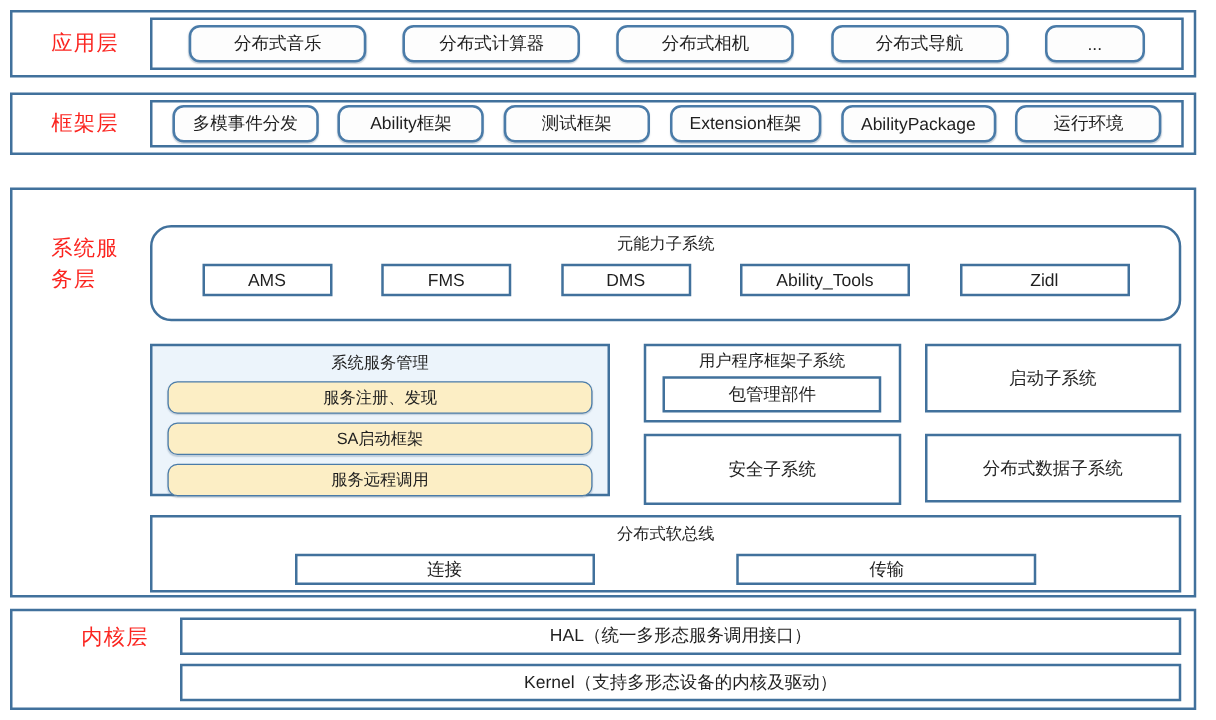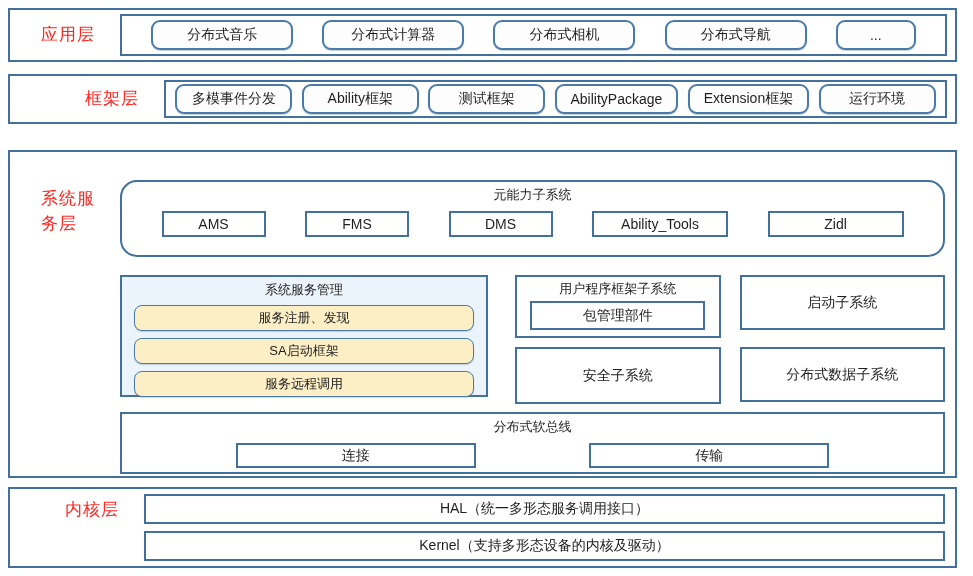--- a/index.html
+++ b/index.html
@@ -86,30 +86,30 @@
     </div>
     <div class="frame">
       <div class="pill pill-app">分布式音乐</div>
       <div class="pill pill-app">分布式计算器</div>
       <div class="pill pill-app">分布式相机</div>
       <div class="pill pill-app">分布式导航</div>
       <div class="pill pill-dots">...</div>
     </div>
   </div>
 
-  <div class="layer" style="top:74px;height:50px;padding-left:44px;">
+  <div class="layer" style="top:74px;height:50px;">
     <div class="layer-label">
       <span>框架层</span>
     </div>
     <div class="frame">
       <div class="pill pill-fw">多模事件分发</div>
       <div class="pill pill-fw">Ability框架</div>
       <div class="pill pill-fw">测试框架</div>
+      <div class="pill pill-fw">Extension框架</div>
       <div class="pill pill-fw">AbilityPackage</div>
-      <div class="pill pill-fw">Extension框架</div>
       <div class="pill pill-fw">运行环境</div>
     </div>
   </div>
 
   <div class="layer layer3">
     <div class="layer-label label-top">
       <span>系统服务层</span>
     </div>
     <div class="l3-content">
 

